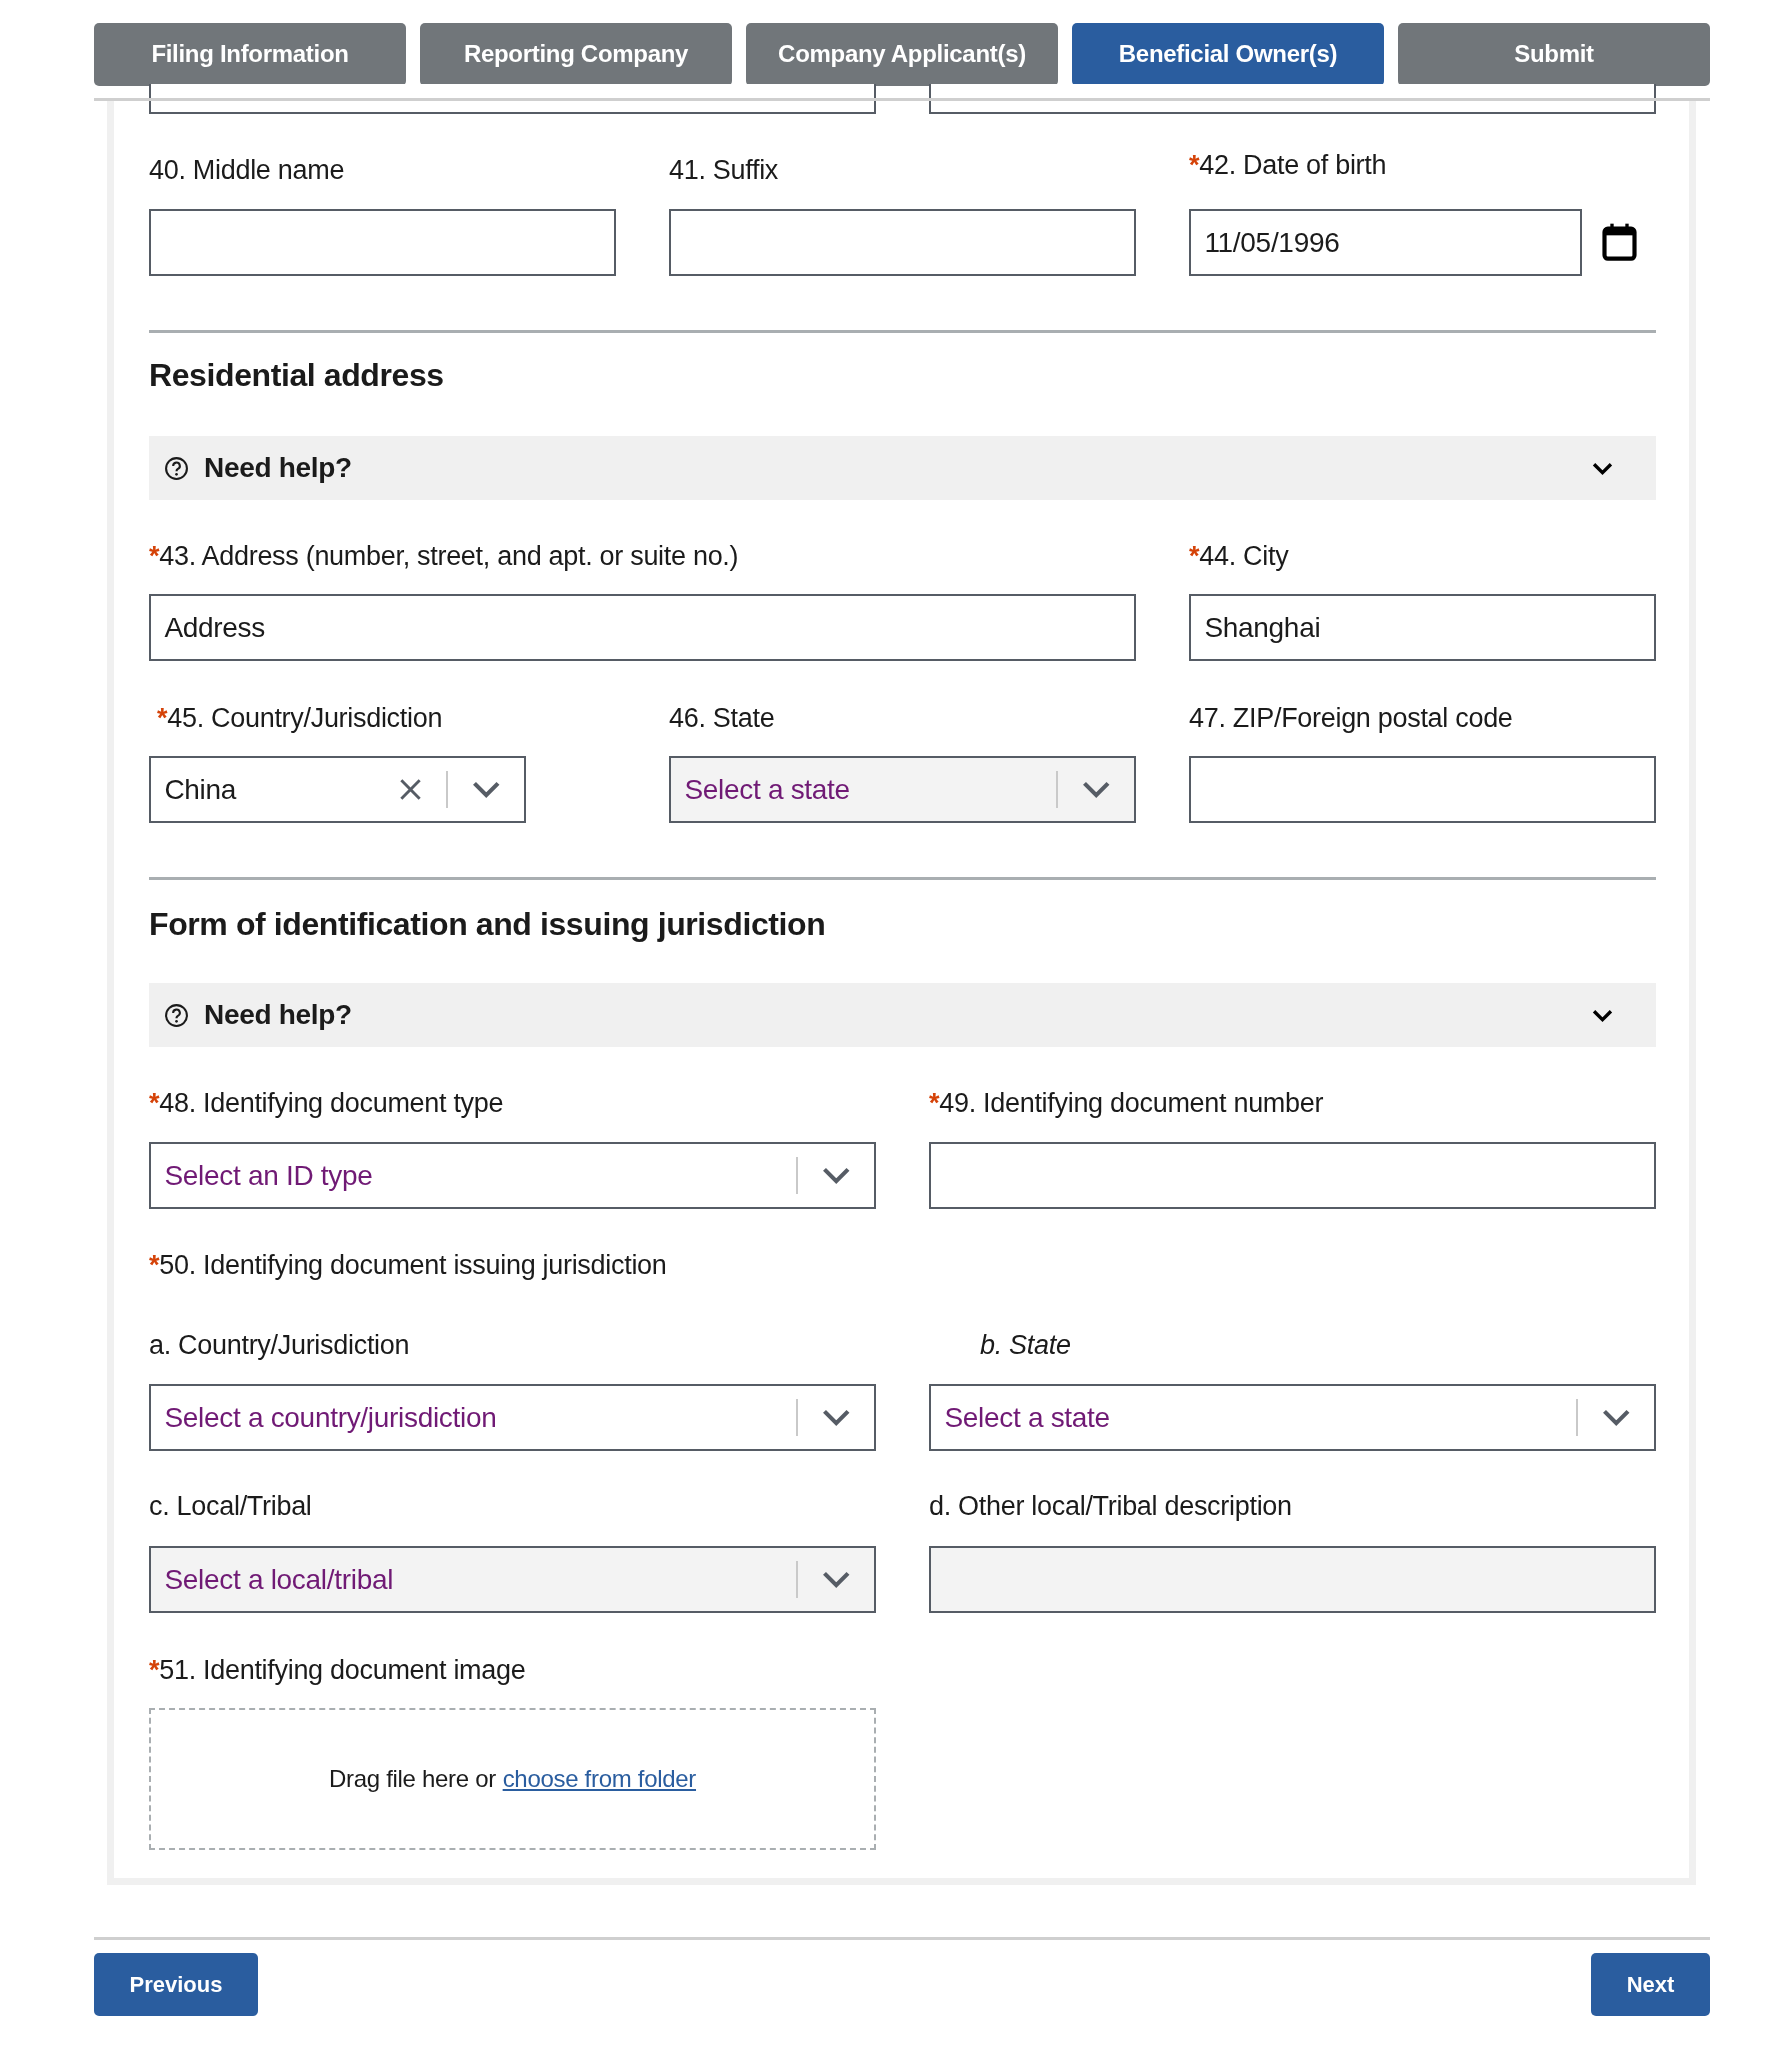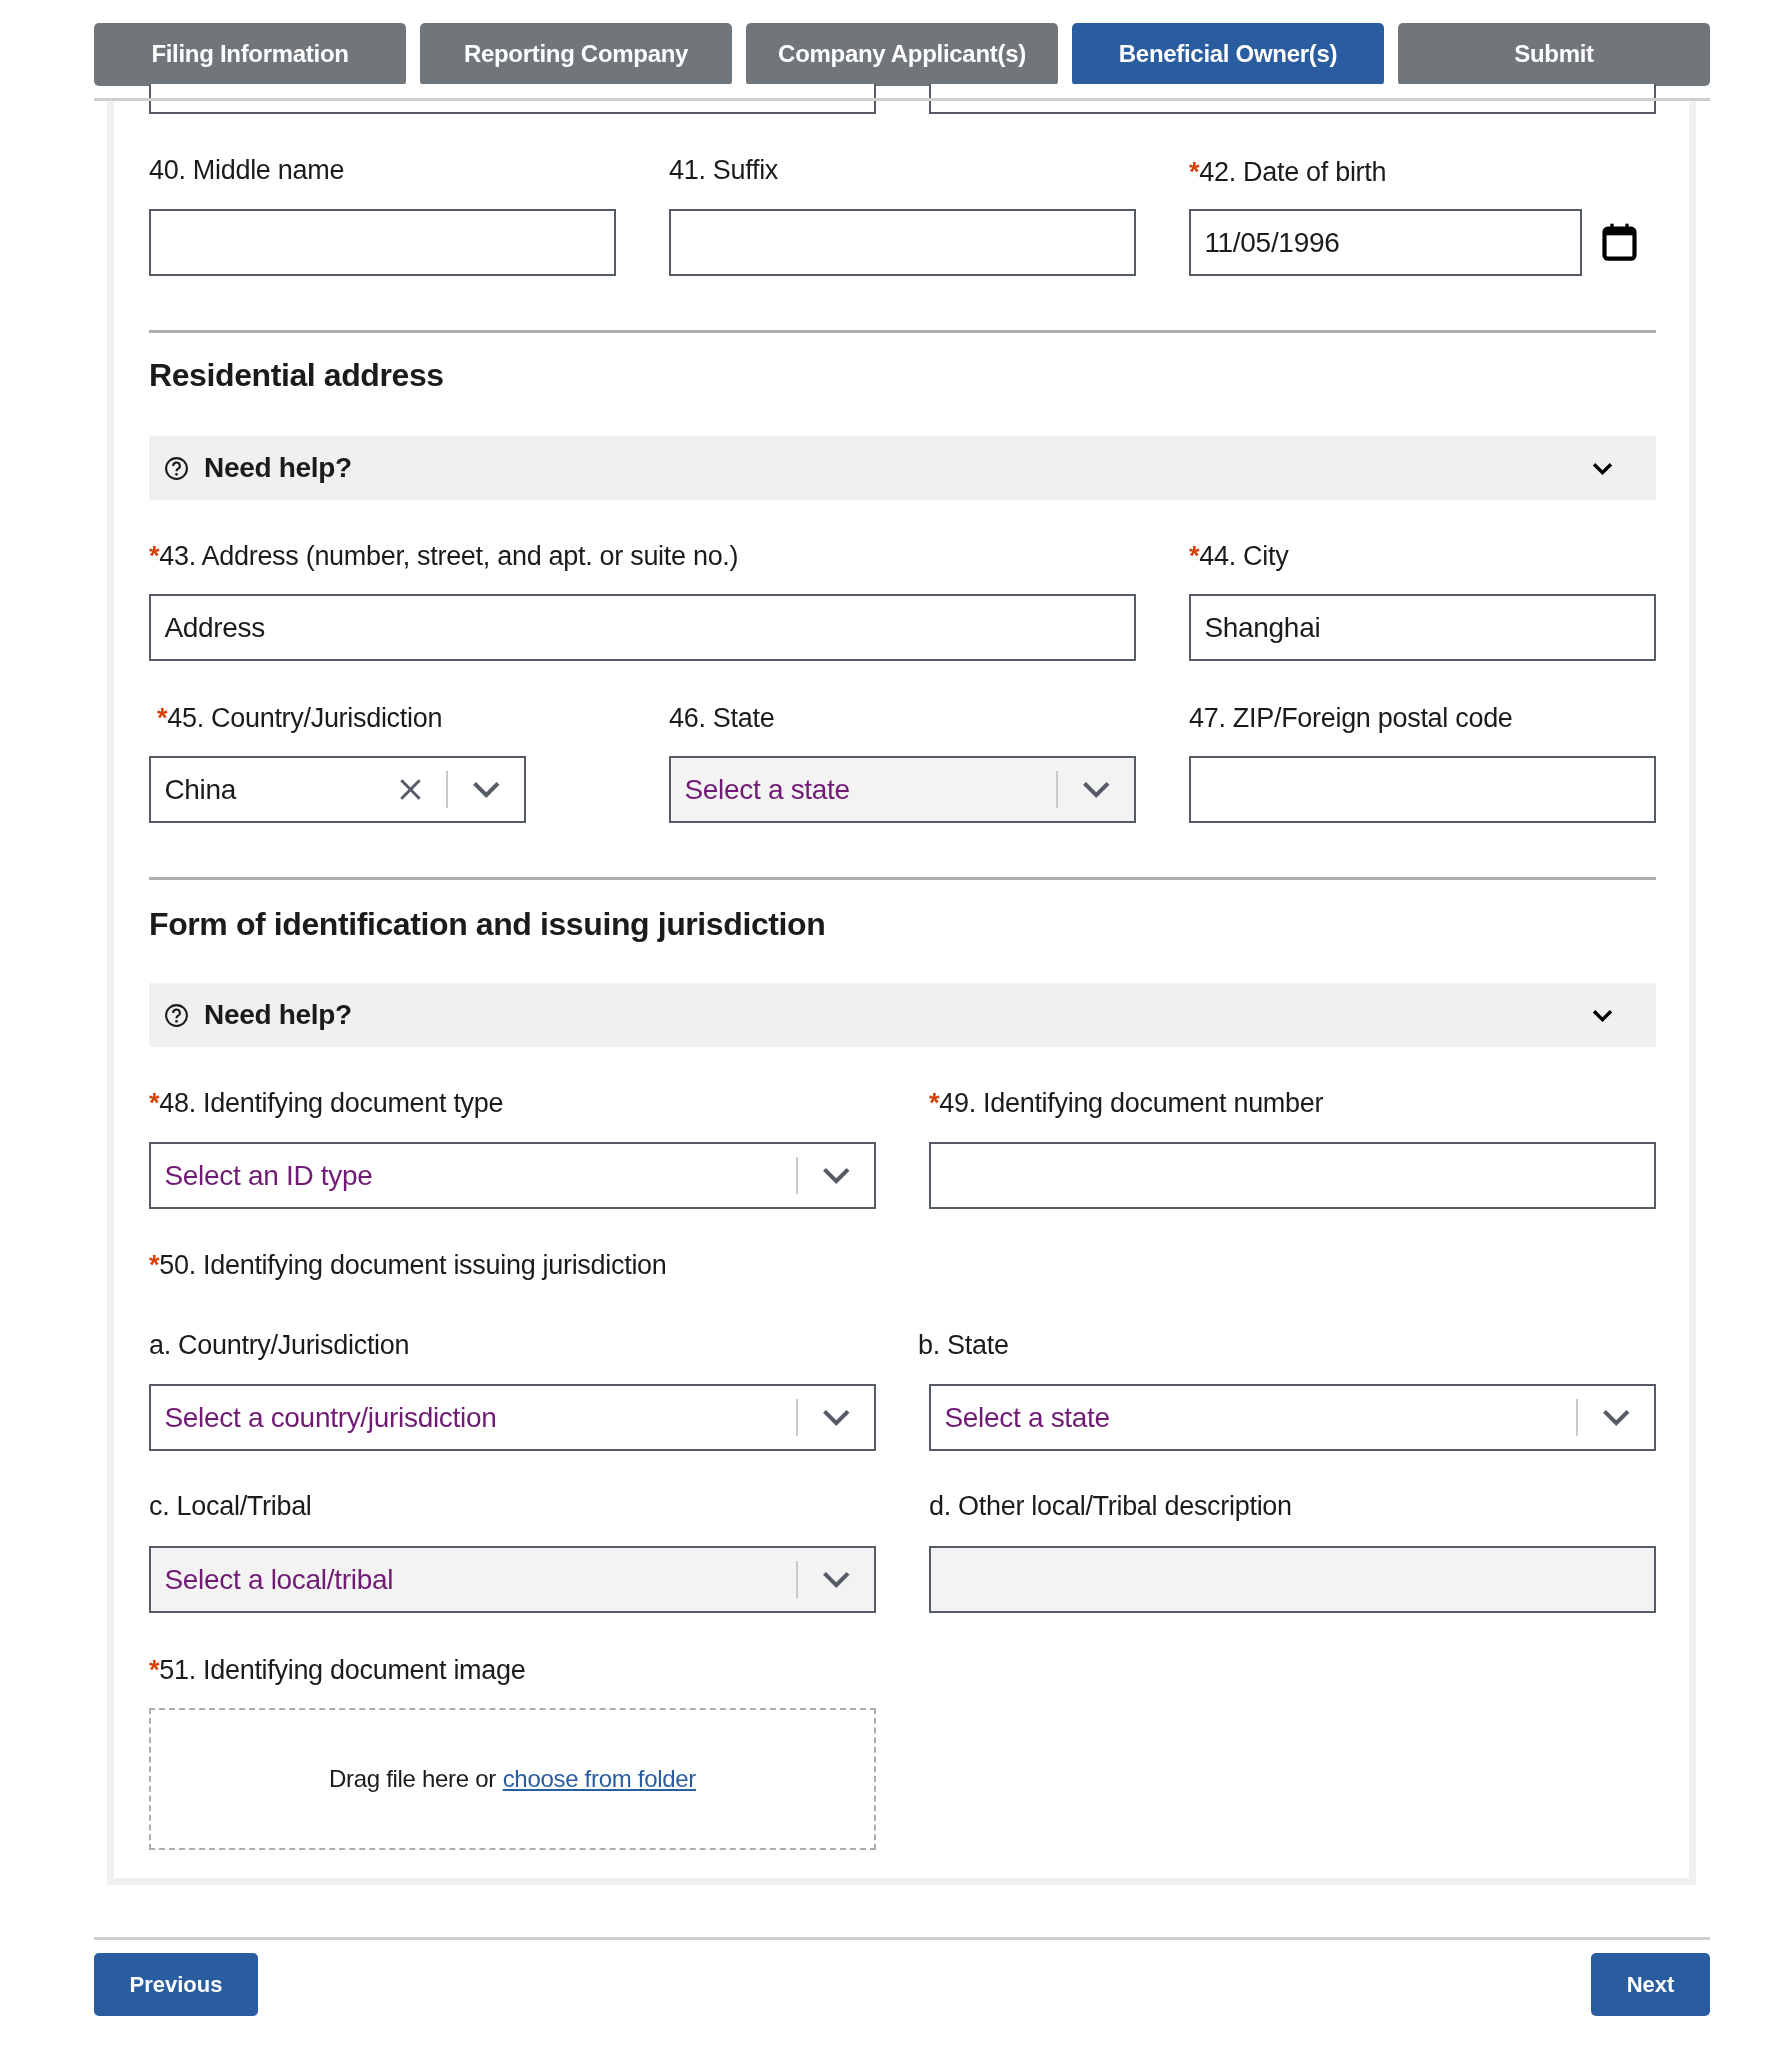--- a/index.html
+++ b/index.html
@@ -86,21 +86,21 @@
 <div class="label" style="left:149px; top:155px;">40. Middle name</div>
 <div class="input" style="left:149px; top:209px; width:467px;">
     <span></span>
   </div>
 
 <div class="label" style="left:669px; top:155px;">41. Suffix</div>
 <div class="input" style="left:669px; top:209px; width:467px;">
     <span></span>
   </div>
 
-<div class="label" style="left:1189px; top:157px;text-align:right;"><span class="req">*</span><span>42. Date of birth</span></div>
+<div class="label" style="left:1189px; top:150px;text-align:right;"><span class="req">*</span><span>42. Date of birth</span></div>
 <div class="input" style="left:1189px; top:209px; width:393px;">
     <span>11/05/1996</span>
   </div>
 <div class="abs" style="left:1601px; top:222px; width:37px; height:40px; cursor:pointer;">
   <svg width="37" height="40" viewBox="0 0 44 48">
       <rect x="4" y="8" width="36" height="36" rx="4" fill="none" stroke="#000" stroke-width="5"></rect>
       <rect x="4" y="8" width="36" height="8" fill="#000"></rect>
       <rect x="11" y="2" width="4" height="9" fill="#000"></rect>
       <rect x="29" y="2" width="4" height="9" fill="#000"></rect>
     </svg>
@@ -210,21 +210,21 @@
   <div class="select-ctrls">
     <div class="vdiv"></div>
     <div class="chev">
         <svg width="28.5" height="18.5" viewBox="0 0 34 22">
           <path d="M3 4 L17 18 L31 4" fill="none" stroke="#565c65" stroke-width="5"></path>
         </svg>
       </div>
   </div>
 </div>
 
-<div class="label" style="left:918px; top:1330px;">b. State</div>
+<div class="label" style="left:980px; top:1330px;font-style:italic;">b. State</div>
 <div class="input" style="left:929px; top:1384px; width:727px;">
   <span class="ph">Select a state</span>
   <div class="select-ctrls">
     <div class="vdiv"></div>
     <div class="chev">
         <svg width="28.5" height="18.5" viewBox="0 0 34 22">
           <path d="M3 4 L17 18 L31 4" fill="none" stroke="#565c65" stroke-width="5"></path>
         </svg>
       </div>
   </div>

